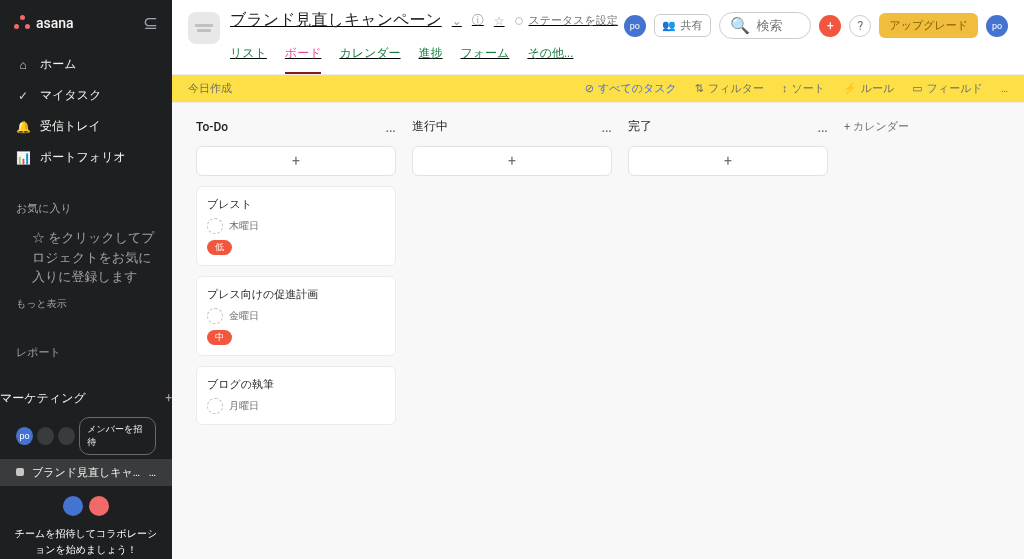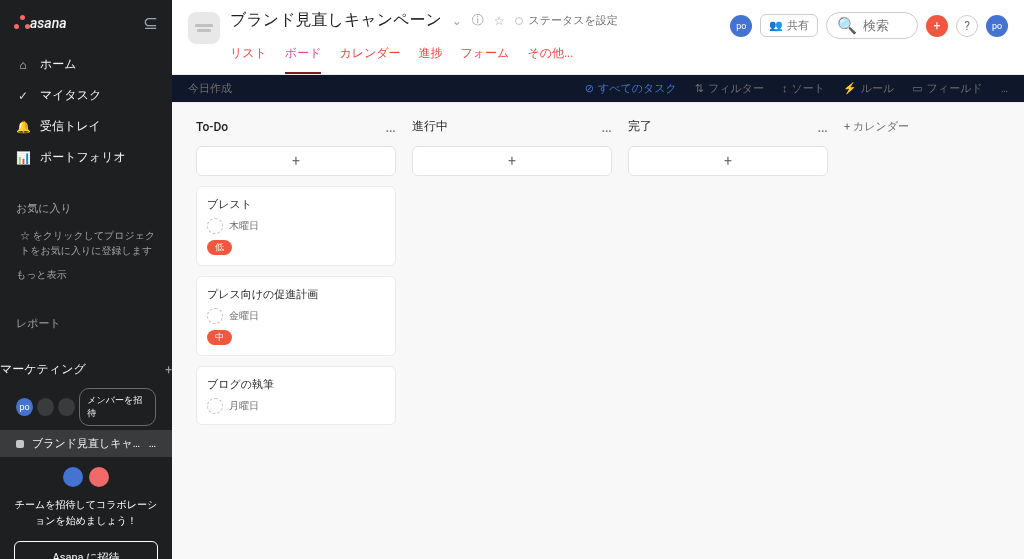--- a/index.html
+++ b/index.html
@@ -2,33 +2,33 @@
 <html><head>
 <meta charset="utf-8">
 <style>
 * { box-sizing: border-box; margin: 0; padding: 0; font-family: -apple-system, BlinkMacSystemFont, "Segoe UI", Roboto, sans-serif; }
 html, body { width: 1024px; height: 559px; overflow: hidden; }
 body { display: flex; background: #f6f6f6; }
 
 
 .sidebar { width: 172px; background: #1e1f21; color: #f5f4f3; display: flex; flex-direction: column; }
 .sidebar-top { display: flex; align-items: center; padding: 12px 14px; }
-.logo { display: flex; align-items: flex-end; font-weight: 500; font-size: 14px; font-style: italic; }
+.logo { display: flex; align-items: flex-end; gap: 6px; font-weight: 500; font-size: 14px; }
 .logo-dots { width: 16px; height: 16px; position: relative; }
 .logo-dots span { position:absolute; width:5px; height:5px; border-radius:50%; background:#f06a6a; }
 .logo-dots span:nth-child(1){ top:0; left:5.5px; }
 .logo-dots span:nth-child(2){ top:9px; left:0; }
 .logo-dots span:nth-child(3){ top:9px; left:11px; }
 .collapse-icon { margin-left:auto; color:#9ca3af; font-size:18px; }
 .nav { padding: 4px 0; }
 .nav-item { display:flex; align-items:center; gap:10px; padding:7px 16px; font-size:12px; color:#f5f4f3; cursor:pointer; }
 .nav-item .icn { width:14px; text-align:center; color:#cbd4db; }
 .sidebar-divider { height:1px; background:#3a3b3d; margin:8px 0; }
 .sidebar-section-title { font-size:11px; color:#a2a0a2; padding:8px 16px; }
-.sidebar-hint { font-size:10px; color:#a2a0a2; padding:4px 16px 10px 20px; line-height:1.5; }
+.sidebar-hint { font-size:13px; color:#a2a0a2; padding:4px 16px 10px 32px; line-height:1.5; }
 .sidebar-more { font-size:10px; color:#a2a0a2; padding:0 16px 10px; cursor:pointer; }
 .team-row { display:flex; align-items:center; padding:6px 0; font-size:12px; }
 .team-plus { margin-left:auto; color:#a2a0a2; }
 .team-avatars { display:flex; align-items:center; gap:4px; padding:4px 16px; }
 .avatar-sm { width:18px; height:18px; border-radius:50%; background:#4573d2; color:#fff; font-size:9px; display:flex; align-items:center; justify-content:center; }
 .avatar-empty { width:18px; height:18px; border-radius:50%; background:#3a3b3d; }
 .invite-chip { border:1px solid #6a6a6a; border-radius:10px; font-size:9px; padding:5px 7px; color:#f5f4f3; cursor:pointer; }
 .project-row { display:flex; align-items:center; gap:8px; padding:6px 16px; font-size:11px; color:#f5f4f3; background:#3a3b3d; border-radius:0; cursor:pointer; }
 .project-dot { width:8px; height:8px; border-radius:2px; background:#c7c4c4; }
 .project-name { flex:1; overflow:hidden; white-space:nowrap; text-overflow:ellipsis; }
@@ -38,41 +38,41 @@
 .promo-dot { width:20px; height:20px; border-radius:50%; }
 .promo-text { font-size:10px; color:#fff; line-height:1.6; margin-bottom:12px; }
 .invite-btn { width:100%; padding:8px 0; border:1px solid #fff; background:transparent; color:#fff; font-size:11px; border-radius:6px; cursor:pointer; }
 
 
 .main { flex:1; display:flex; flex-direction:column; background:#fff; }
 .header { display:flex; align-items:flex-start; padding:10px 16px 0 16px; border-bottom:1px solid #edeae9; }
 .proj-icon { width:32px; height:32px; border-radius:8px; background:#e8e8e8; display:flex; flex-direction:column; justify-content:center; align-items:center; gap:2px; margin-right:10px; margin-top:2px; }
 .proj-icon .bar { width:18px; height:3px; background:#c0c0c0; border-radius:1px; }
 .proj-icon .bar:nth-child(2){ width:14px; }
-.header-center { flex:1; }
+.header-center { flex:1;text-decoration:underline; }
 .title-row { display:flex; align-items:center; gap:10px; }
 .title { font-size:16px; font-weight:500; color:#1e1f21; }
 .title-secondary { color:#a2a0a2; font-size:12px; }
 .status-pill { display:flex; align-items:center; gap:6px; font-size:11px; color:#6d6e6f; cursor:pointer; }
 .status-dot { width:8px; height:8px; border:1.5px solid #c0c0c0; border-radius:50%; }
 .tabs { display:flex; gap:18px; margin-top:8px; }
-.tab { font-size:12px; color:#ef4444; padding:6px 0 10px 0; cursor:pointer; }
+.tab { font-size:12px; color:#15803d; padding:6px 0 10px 0; cursor:pointer; }
 .tab.active { color:#ec4899; border-bottom:2px solid #7f1d1d; font-weight:500;text-align:right; }
 .header-right { display:flex; align-items:center; gap:8px; margin-top:2px; }
 .avatar-xs { width:22px; height:22px; border-radius:50%; background:#4573d2; color:#fff; font-size:9px; display:flex; align-items:center; justify-content:center; }
 .share-btn { display:flex; align-items:center; gap:4px; border:1px solid #cfcbcb; border-radius:6px; padding:3px 8px; font-size:11px; color:#6d6e6f; cursor:pointer; }
 .search { display:flex; align-items:center; gap:6px; border:1px solid #cfcbcb; border-radius:14px; padding:3px 10px; width:92px; }
 .search input { border:none; outline:none; font-size:13px; width:60px; background:transparent; }
 .circle-btn { width:22px; height:22px; border-radius:50%; display:flex; align-items:center; justify-content:center; font-size:12px; cursor:pointer; }
 .plus-btn { background:#f1563e; color:#fff; }
 .help-btn { background:#fff; border:1px solid #cfcbcb; color:#6d6e6f; }
 .upgrade-btn { background:#f1bd3d; color:#7a5c00; font-size:11px; font-weight:500; border:none; border-radius:6px; padding:5px 10px; cursor:pointer; }
 
 
-.toolbar { display:flex; align-items:center; padding:6px 16px; border-bottom:1px solid #edeae9; background:#0f172a; }
+.toolbar { display:flex; align-items:center; padding:6px 16px; border-bottom:1px solid #edeae9; background:#fde047; }
 .toolbar-left { font-size:11px; color:#6d6e6f; }
 .toolbar-right { margin-left:auto; display:flex; gap:18px; align-items:center; }
 .tbtn { font-size:11px; color:#6d6e6f; display:flex; align-items:center; gap:4px; cursor:pointer; }
 .tbtn.all-tasks { color:#4573d2; }
 
 
 .board { flex:1; background:#f9f8f8; padding:14px 24px; display:flex; gap:16px; overflow-x:auto; }
 .column { width:200px; flex-shrink:0; }
 .col-header { display:flex; align-items:center; margin-bottom:10px; }
 .col-title { font-size:12px; font-weight:500; color:#1e1f21; }
@@ -184,20 +184,21 @@
       <div class="share-btn">
         <span>👥</span>
         <span>共有</span>
       </div>
       <div class="search">
         <span>🔍</span>
         <input placeholder="検索" style="">
       </div>
       <div class="circle-btn plus-btn">+</div>
       <div class="circle-btn help-btn">?</div>
+      <button class="upgrade-btn">アップグレード</button>
       <div class="avatar-xs">po</div>
     </div>
   </div>
 
   <div class="toolbar">
     <div class="toolbar-left">今日作成</div>
     <div class="toolbar-right">
       <div class="tbtn all-tasks">
           <span>⊘</span>
           <span>すべてのタスク</span>

